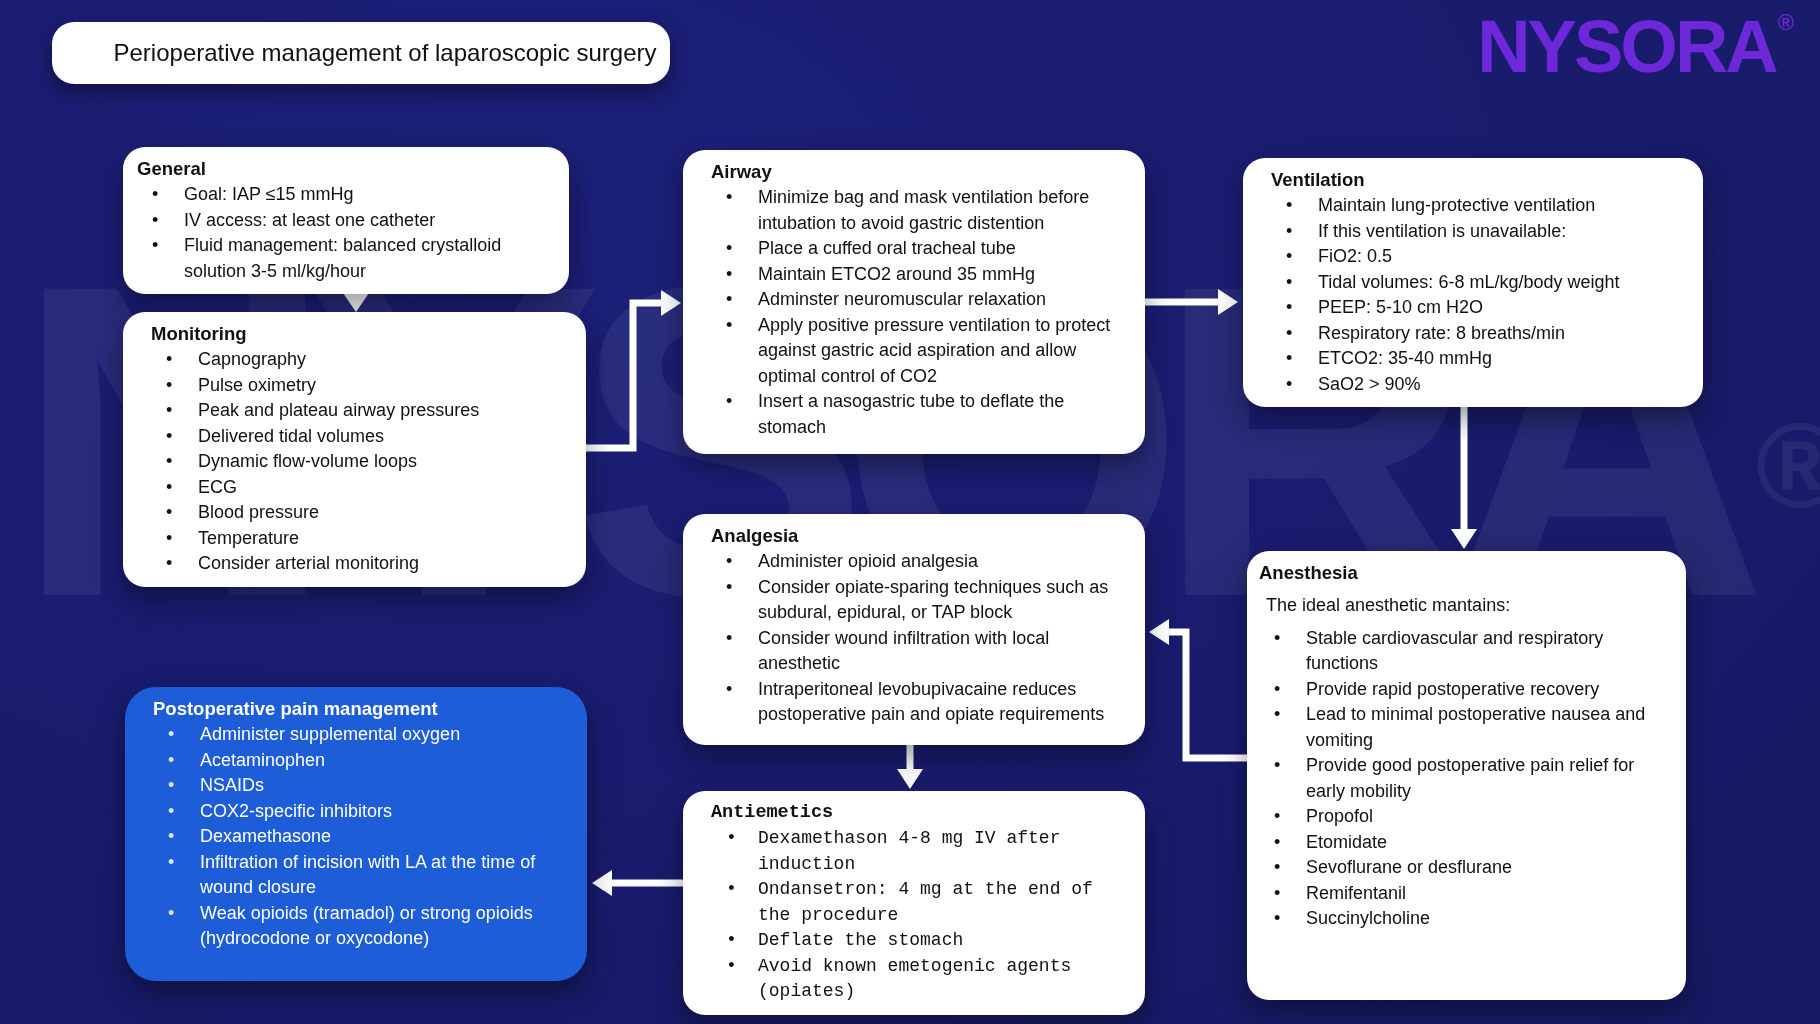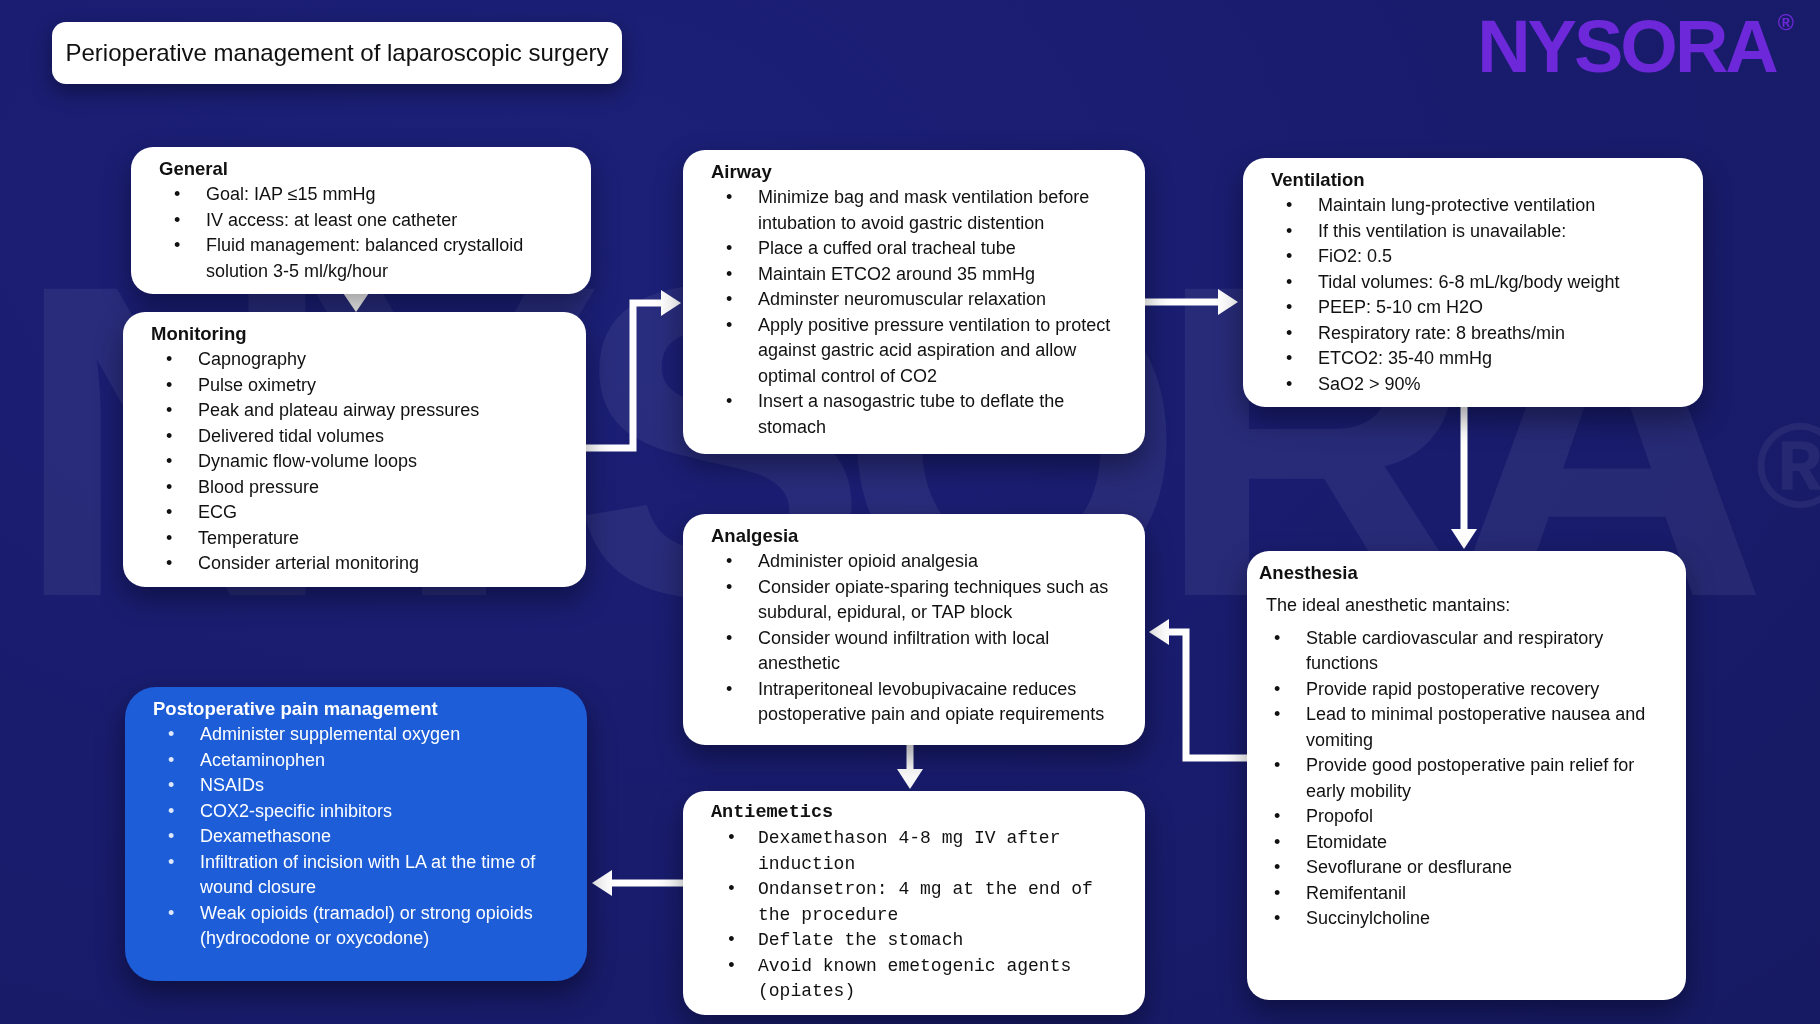--- a/index.html
+++ b/index.html
@@ -24,31 +24,31 @@
   }
   .box h2{margin:0;font-size:18.5px;line-height:26px;font-weight:bold;color:inherit;}
   .box ul{list-style:none;margin:0;padding:0;}
   .box li{position:relative;padding-left:47px;}
   .box li::before{content:"\2022";position:absolute;left:15px;top:0;}
   .box .plainline{margin:7px;}
   .box-blue{background:#1d5ed8;color:#ffffff;box-shadow:0 12px 28px rgba(0,0,10,0.45);}
   .box-blue li::before{color:rgba(255,255,255,0.85);}
   .title-box{
     position:absolute;left:52px;top:22px;width:570px;height:62px;z-index:2;
-    background:#ffffff;border-radius:14px;box-shadow:0 8px 20px rgba(0,0,10,0.40);
+    background:#ffffff;border-radius:22px;box-shadow:0 8px 20px rgba(0,0,10,0.40);
     display:flex;align-items:center;justify-content:center;
-    font-size:24px;color:#101010;
+    font-size:24px;color:#101010;padding-left:48px;
   }
   .logo{
     position:absolute;right:26px;top:10px;z-index:2;
     font-size:74px;font-weight:800;letter-spacing:-3px;color:#6d28d9;line-height:1;
   }
   .logo sup{font-size:22px;vertical-align:42px;margin-left:2px;letter-spacing:0;}
   
-  #box-general     {left:131px; top:147px; width:414px; min-height:112px;}
+  #box-general     {left:123px; top:147px; width:414px; min-height:112px;padding-left:14px;}
   #box-monitoring  {left:123px; top:312px; width:417px; min-height:252px;}
   #box-airway      {left:683px; top:150px; width:416px; min-height:285px;}
   #box-ventilation {left:1243px;top:158px; width:414px; min-height:222px;}
   #box-analgesia   {left:683px; top:514px; width:416px; min-height:212px;}
   #box-anesthesia  {left:1247px;top:551px; width:409px; min-height:430px;padding-left:12px;}
   #box-postop      {left:125px; top:687px; width:416px; min-height:275px;border-radius:31px;}
   #box-antiemetics {left:683px; top:791px; width:416px; min-height:192px;font-family:Liberation Mono, monospace;}
 </style>
 </head>
 <body>
@@ -99,22 +99,22 @@
 </div>
 
 <div class="box" id="box-monitoring">
   <h2>Monitoring</h2>
   <ul>
       <li>Capnography</li>
       <li>Pulse oximetry</li>
       <li>Peak and plateau airway pressures</li>
       <li>Delivered tidal volumes</li>
       <li>Dynamic flow-volume loops</li>
+      <li>ECG</li>
       <li>Blood pressure</li>
-      <li>ECG</li>
       <li>Temperature</li>
       <li>Consider arterial monitoring</li>
     </ul>
 </div>
 
 <div class="box" id="box-airway">
   <h2>Airway</h2>
   <ul>
       <li>Minimize bag and mask ventilation before intubation to avoid gastric distention</li>
       <li>Place a cuffed oral tracheal tube</li>

